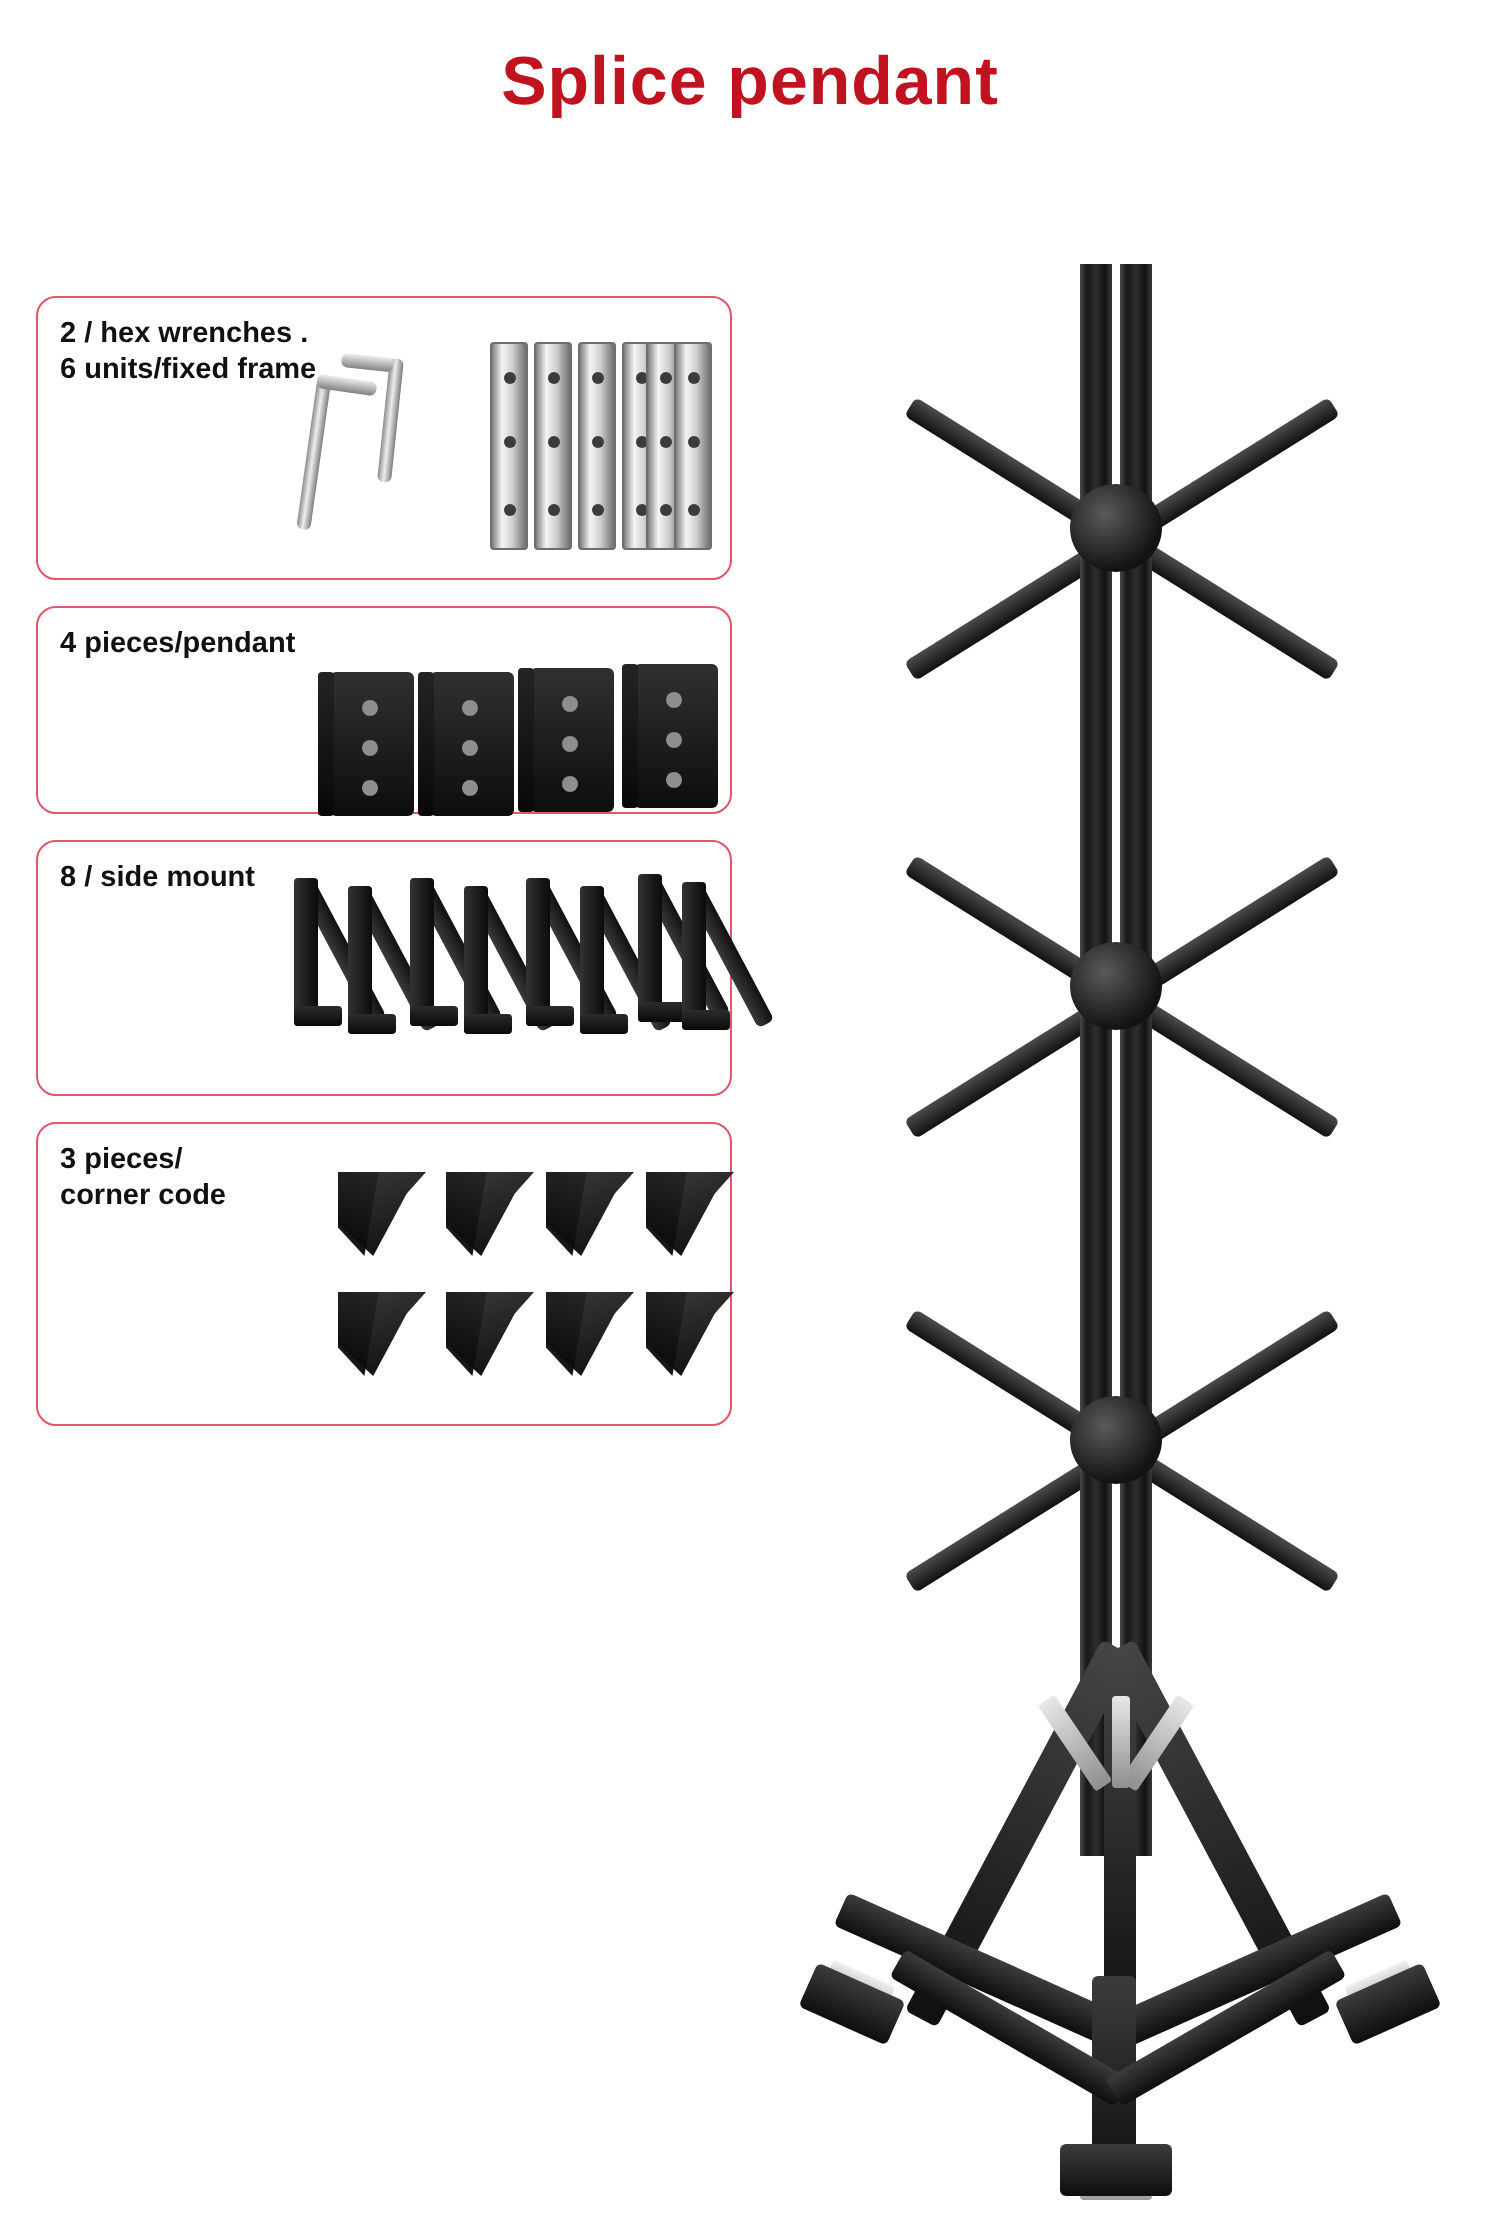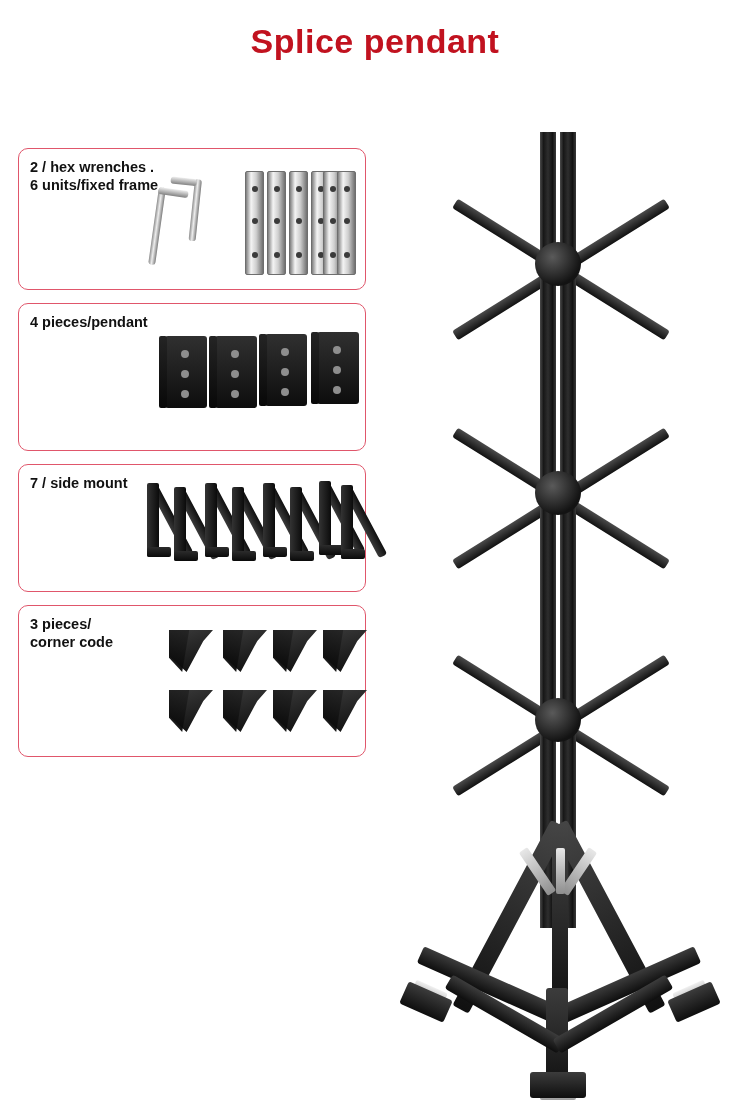--- a/index.html
+++ b/index.html
@@ -50,21 +50,21 @@
     white-space: pre-line;
     z-index: 5;
   }
   .part-art {
     position: absolute;
     inset: 0;
   }
   
   .h1 { height: 128px; }
   .h2 { height: 142px; padding-left: 38px; }
-  .h3 { height: 148px; }
+  .h3 { height: 104px; }
   .h4 { height: 128px; }
   .h5 { height: 152px; }
   .h6 { height: 132px; }
 
   
   .blk { position: absolute; background: #171717; }
 
   
   .router-body {
     position: absolute;
@@ -349,21 +349,21 @@
       <div class="pendant" style="left:298px; top:28px;">
         <div class="lip"></div>
         <div class="ph" style="top:14px;"></div>
         <div class="ph" style="top:34px;"></div>
         <div class="ph" style="top:54px;"></div>
       </div>
     </div>
   </div>
 
   <div class="part-box h4">
-    <div class="part-label">7 / side mount</div>
+    <div class="part-label">8 / side mount</div>
     <div class="part-art">
       <div class="sidemount" style="left:128px; top:18px;">
           <div class="diag"></div>
           <div class="vert"></div>
           <div class="foot"></div>
         </div>
       <div class="sidemount" style="left:155px; top:22px;">
           <div class="diag"></div>
           <div class="vert"></div>
           <div class="foot"></div>

